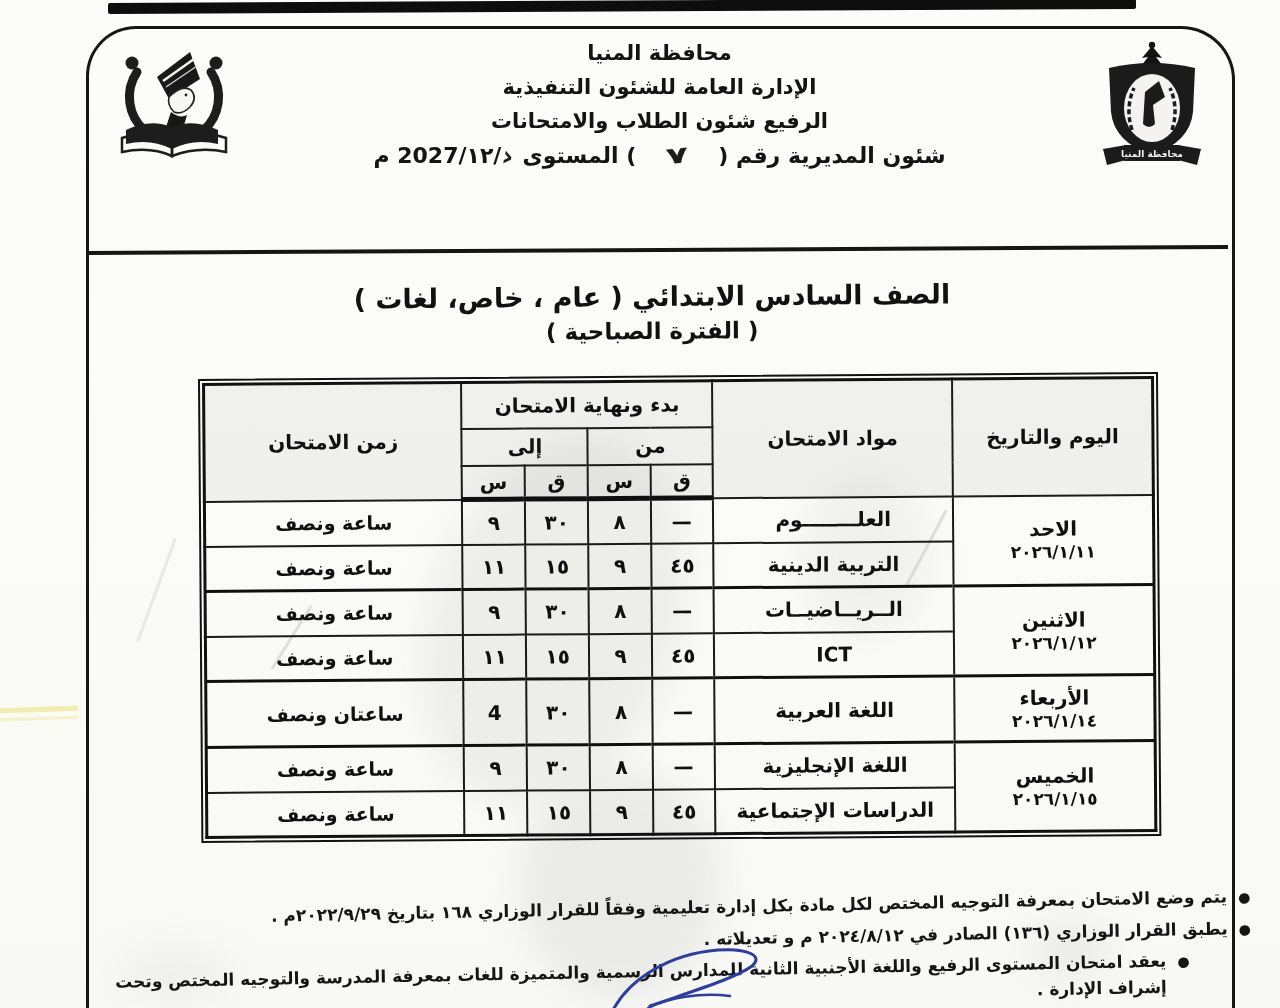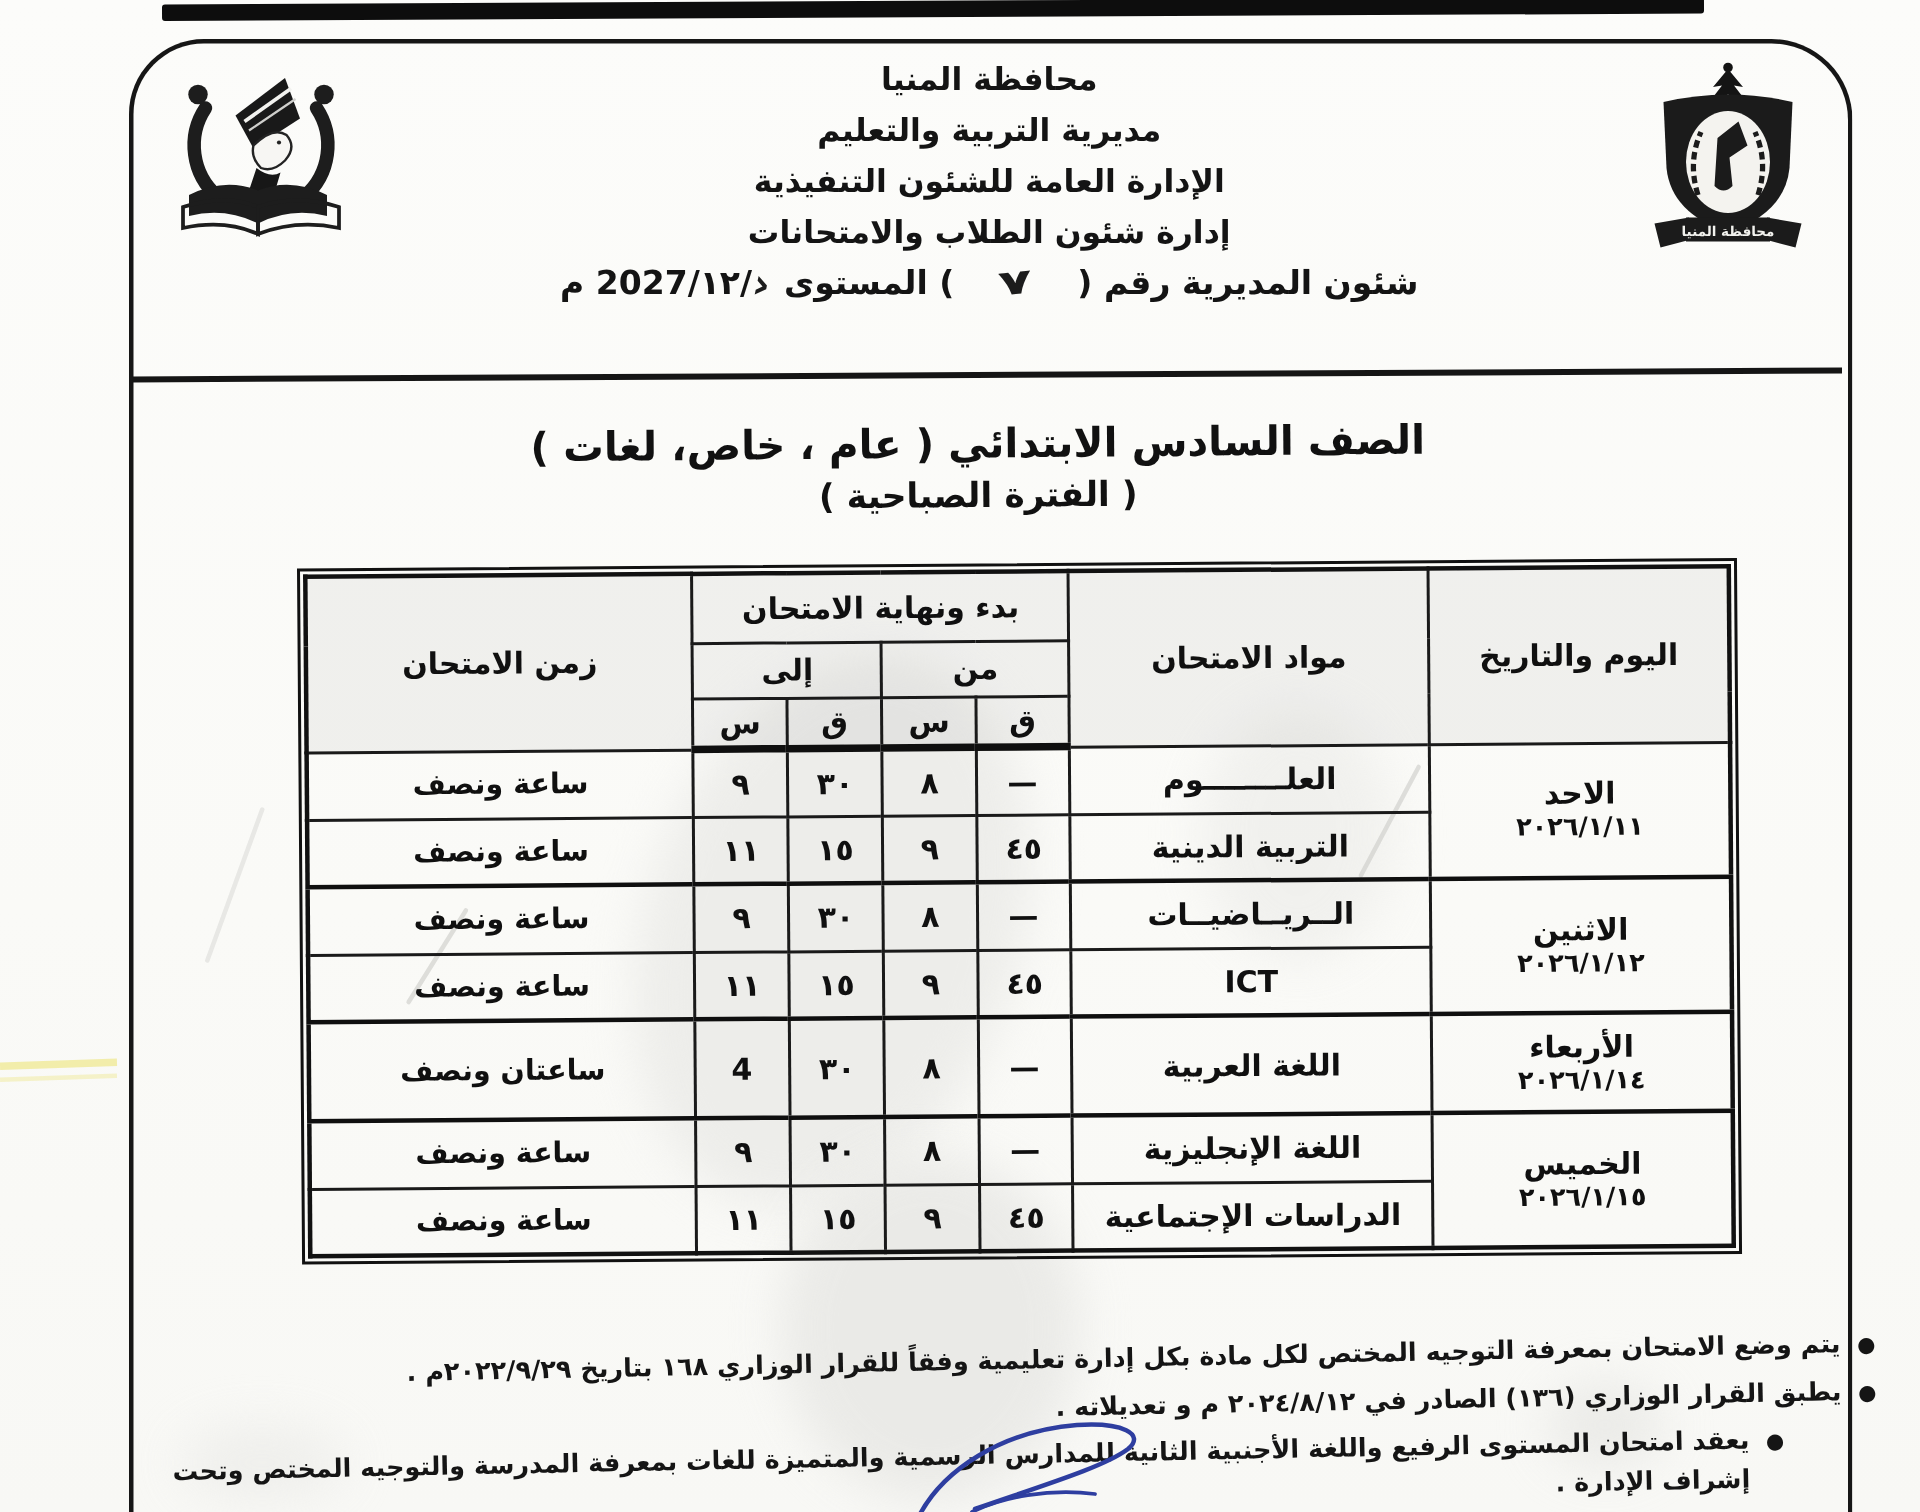--- a/index.html
+++ b/index.html
@@ -125,23 +125,22 @@
     <path d="M80 92 Q87 70 78 50" stroke="#1b1b1b" stroke-width="3.5" fill="none" stroke-dasharray="5 3"></path>
     <path d="M53 54 L67 43 L73 59 L61 67 L63 86 Q57 92 51 86 Z" fill="#1b1b1b"></path>
     <path d="M11 111 L34 107 L34 122 L15 127 Z" fill="#1b1b1b"></path>
     <path d="M109 111 L86 107 L86 122 L105 127 Z" fill="#1b1b1b"></path>
     <rect x="32" y="107" width="56" height="16" fill="#1b1b1b"></rect>
     <text x="60" y="119" font-size="9" font-weight="bold" fill="#f2f2ee" text-anchor="middle">محافظة المنيا</text>
   </svg>
 
   <div class="org-header">
     <div class="org-line">محافظة المنيا</div>
-    <div class="org-line">مديرية التربية والتعليم</div>
     <div class="org-line">الإدارة العامة للشئون التنفيذية</div>
-    <div class="org-line">إدارة شئون الطلاب والامتحانات</div>
+    <div class="org-line">الرفيع شئون الطلاب والامتحانات</div>
     <div class="bulletin-line">
       <span>شئون المديرية رقم (</span><span class="hand hand-num">٧</span><span>) المستوى</span>
       <span class="hand hand-mark">‹</span><span dir="ltr">2027/١٢/</span>
       <span>م</span>
     </div>
   </div>
 
   <div class="header-separator"></div>
 
   <div class="doc-title">

